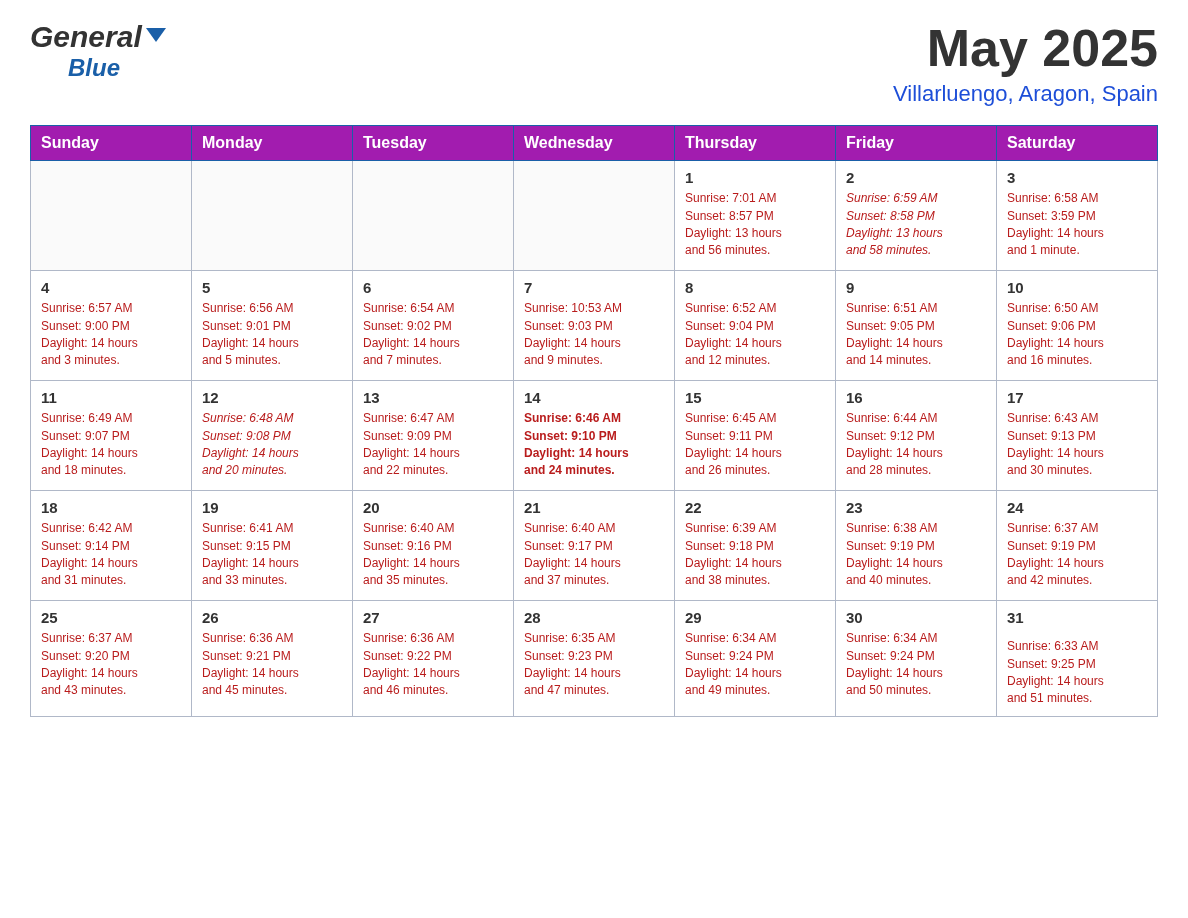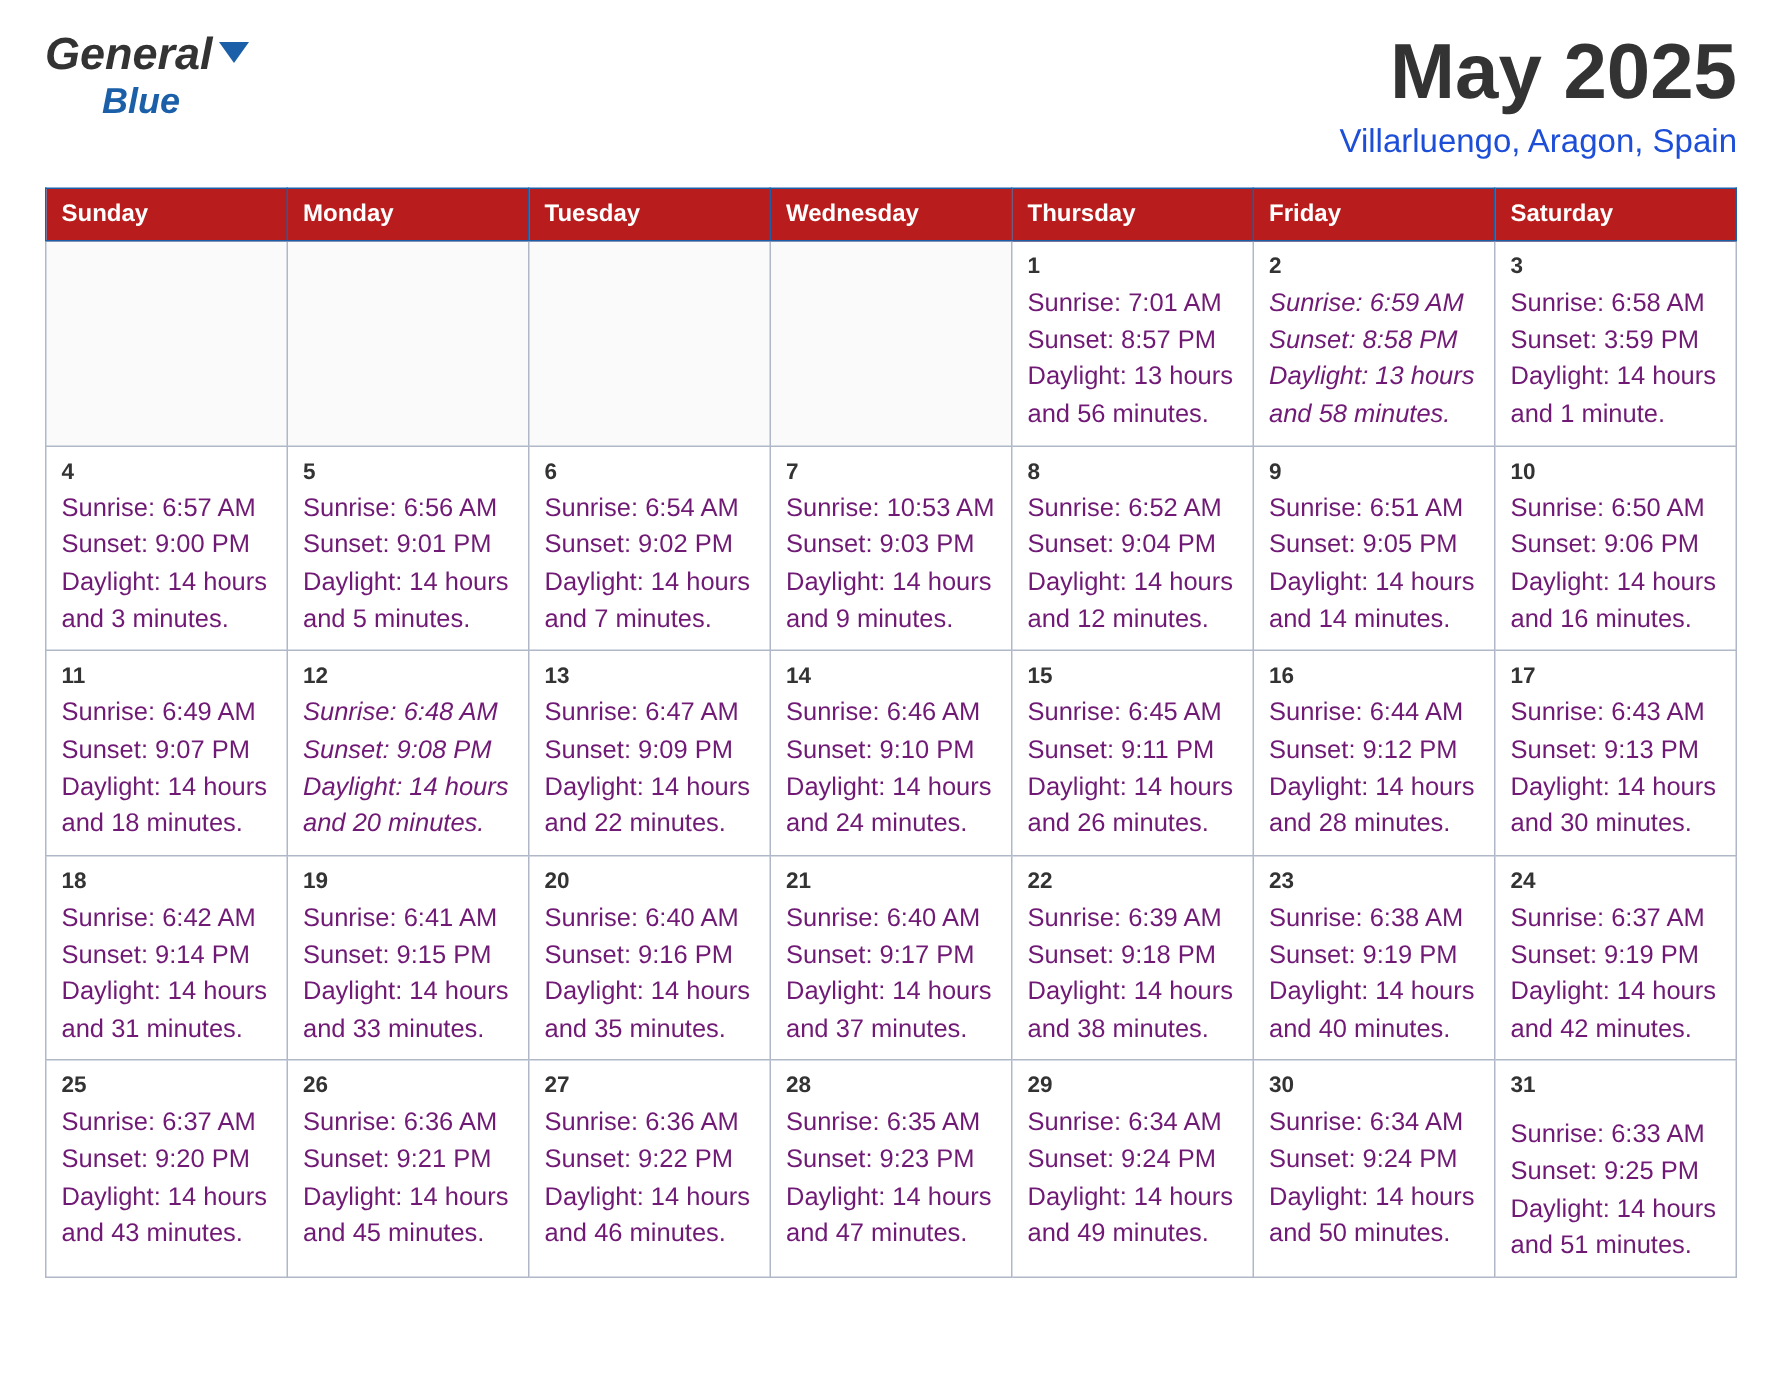--- a/index.html
+++ b/index.html
@@ -42,21 +42,21 @@
       font-size: 22px;
       color: #1d4ed8;
       margin-top: 4px;
     }
     .calendar {
       width: 100%;
       border-collapse: collapse;
       border: 1px solid #1a5fa8;
     }
     .calendar th {
-      background-color: #b91c1c;
+      background-color: #a21caf;
       color: #fff;
       font-size: 16px;
       font-weight: bold;
       padding: 8px 10px;
       text-align: left;
       border: 1px solid #1a5fa8;
     }
     .calendar td {
       vertical-align: top;
       padding: 8px 10px;
@@ -67,22 +67,22 @@
       color: #333;
     }
     .day-number {
       font-size: 15px;
       font-weight: bold;
       color: #333;
       margin-bottom: 4px;
       display: block;
     }
     .day-info {
-      font-size: 17px;
-      color: #701a75;
+      font-size: 12px;
+      color: #b91c1c;
       line-height: 1.45;
     }
     .empty-cell {
       background: #fafafa;
     }
     .logo-wrapper {
       display: flex;
       flex-direction: column;
       align-items: flex-start;
       font-style: italic;
@@ -222,21 +222,21 @@
         </td>
         <td>
           <span class="day-number">13</span>
           <div class="day-info" style="white-space: pre-line;">Sunrise: 6:47 AM
 Sunset: 9:09 PM
 Daylight: 14 hours
 and 22 minutes.</div>
         </td>
         <td>
           <span class="day-number">14</span>
-          <div class="day-info" style="white-space: pre-line;">Sunrise: 6:46 AM
+          <div class="day-info" style="white-space: pre-line; font-weight: bold;">Sunrise: 6:46 AM
 Sunset: 9:10 PM
 Daylight: 14 hours
 and 24 minutes.</div>
         </td>
         <td>
           <span class="day-number">15</span>
           <div class="day-info" style="white-space: pre-line;">Sunrise: 6:45 AM
 Sunset: 9:11 PM
 Daylight: 14 hours
 and 26 minutes.</div>

